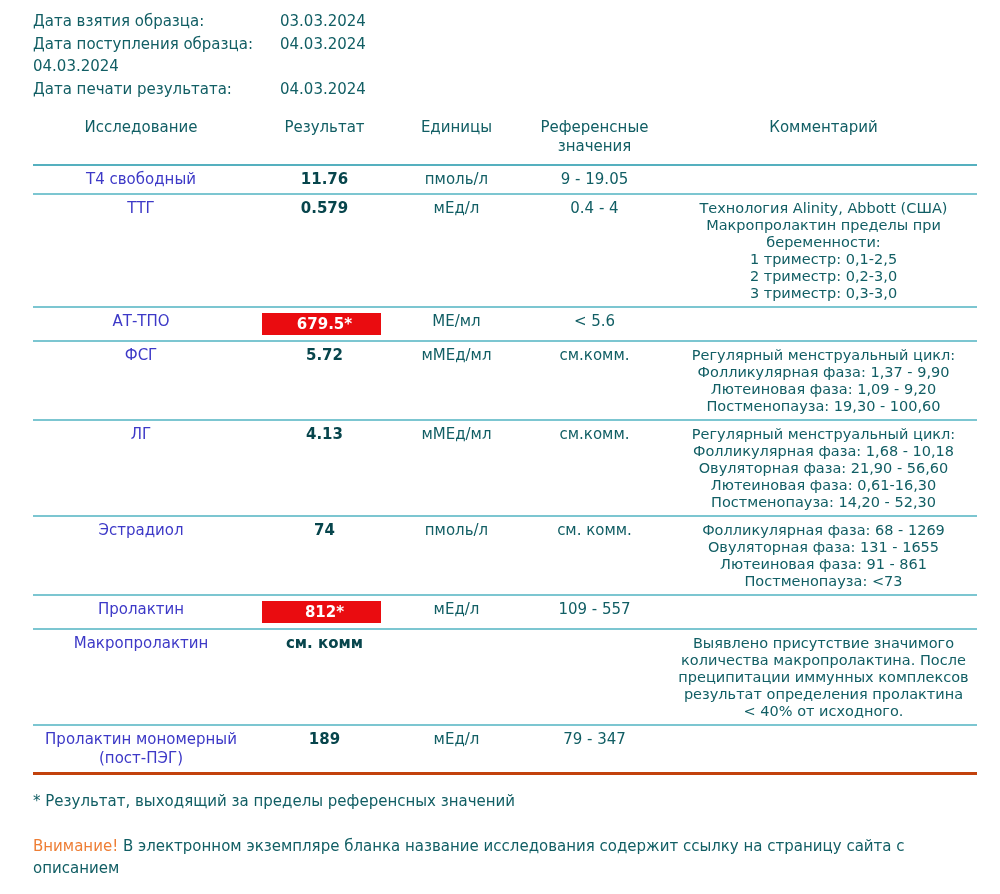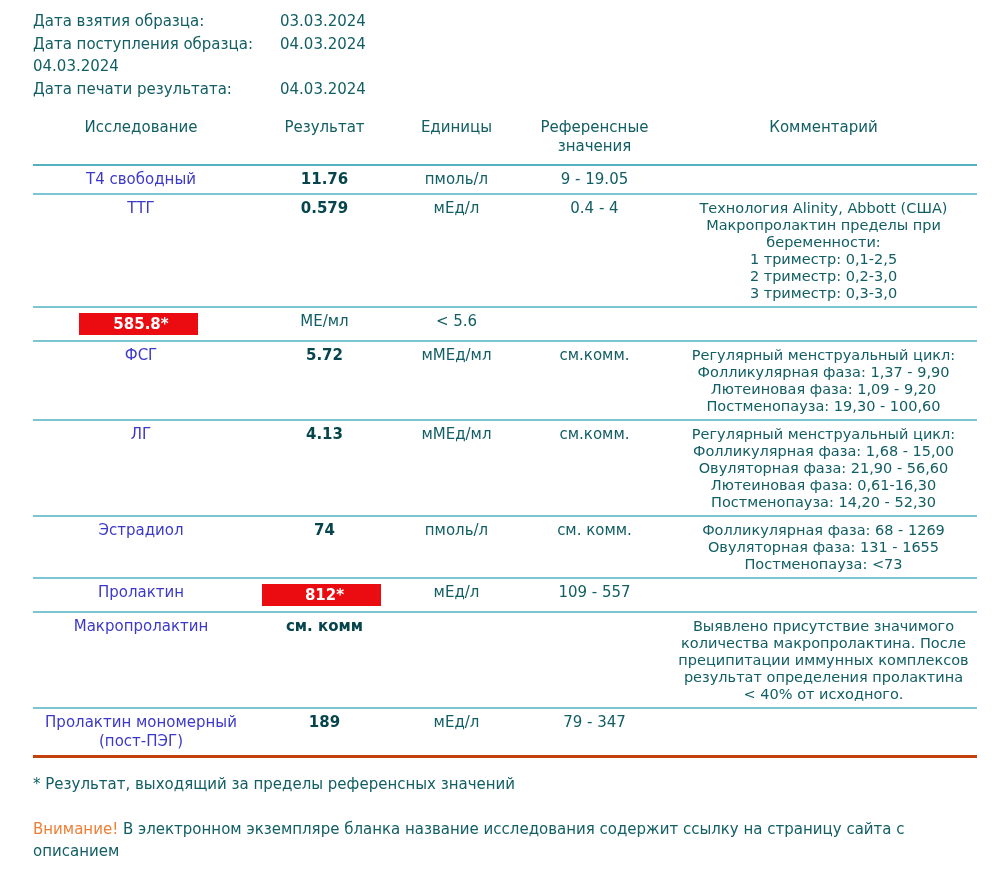--- a/index.html
+++ b/index.html
@@ -110,21 +110,22 @@
         <div class="cline">Технология Alinity, Abbott (США)</div>
         <div class="cline">Макропролактин пределы при</div>
         <div class="cline">беременности:</div>
         <div class="cline">1 триместр: 0,1-2,5</div>
         <div class="cline">2 триместр: 0,2-3,0</div>
         <div class="cline">3 триместр: 0,3-3,0</div>
       </div>
     </div>
 
     <div class="trow">
-      <div class="c result"><span class="result-red">585.8*</span></div>
+      <div class="c name"><span class="testlink">АТ-ТПО</span></div>
+      <div class="c result"><span class="result-red">679.5*</span></div>
       <div class="c units">МЕ/мл</div>
       <div class="c ref">&lt; 5.6</div>
       <div class="c comment"></div>
     </div>
 
     <div class="trow">
       <div class="c name"><span class="testlink">ФСГ</span></div>
       <div class="c result"><span class="plain">5.72</span></div>
       <div class="c units">мМЕд/мл</div>
       <div class="c ref">см.комм.</div>
@@ -136,35 +137,36 @@
       </div>
     </div>
 
     <div class="trow">
       <div class="c name"><span class="testlink">ЛГ</span></div>
       <div class="c result"><span class="plain">4.13</span></div>
       <div class="c units">мМЕд/мл</div>
       <div class="c ref">см.комм.</div>
       <div class="c comment">
         <div class="cline">Регулярный менструальный цикл:</div>
-        <div class="cline">Фолликулярная фаза: 1,68 - 15,00</div>
+        <div class="cline">Фолликулярная фаза: 1,68 - 10,18</div>
         <div class="cline">Овуляторная фаза: 21,90 - 56,60</div>
         <div class="cline">Лютеиновая фаза: 0,61-16,30</div>
         <div class="cline">Постменопауза: 14,20 - 52,30</div>
       </div>
     </div>
 
     <div class="trow">
       <div class="c name"><span class="testlink">Эстрадиол</span></div>
       <div class="c result"><span class="plain">74</span></div>
       <div class="c units">пмоль/л</div>
       <div class="c ref">см. комм.</div>
       <div class="c comment">
         <div class="cline">Фолликулярная фаза: 68 - 1269</div>
         <div class="cline">Овуляторная фаза: 131 - 1655</div>
+        <div class="cline">Лютеиновая фаза: 91 - 861</div>
         <div class="cline">Постменопауза: &lt;73</div>
       </div>
     </div>
 
     <div class="trow">
       <div class="c name"><span class="testlink">Пролактин</span></div>
       <div class="c result"><span class="result-red">812*</span></div>
       <div class="c units">мЕд/л</div>
       <div class="c ref">109 - 557</div>
       <div class="c comment"></div>

